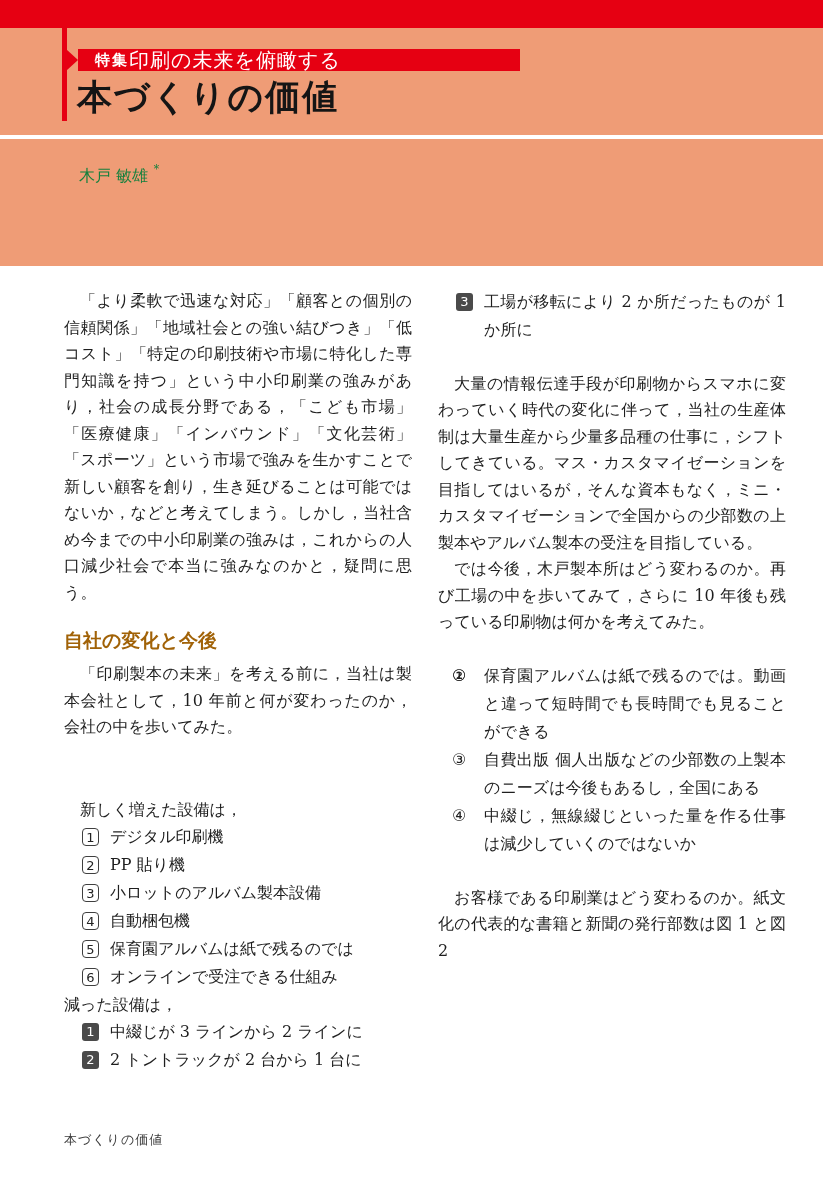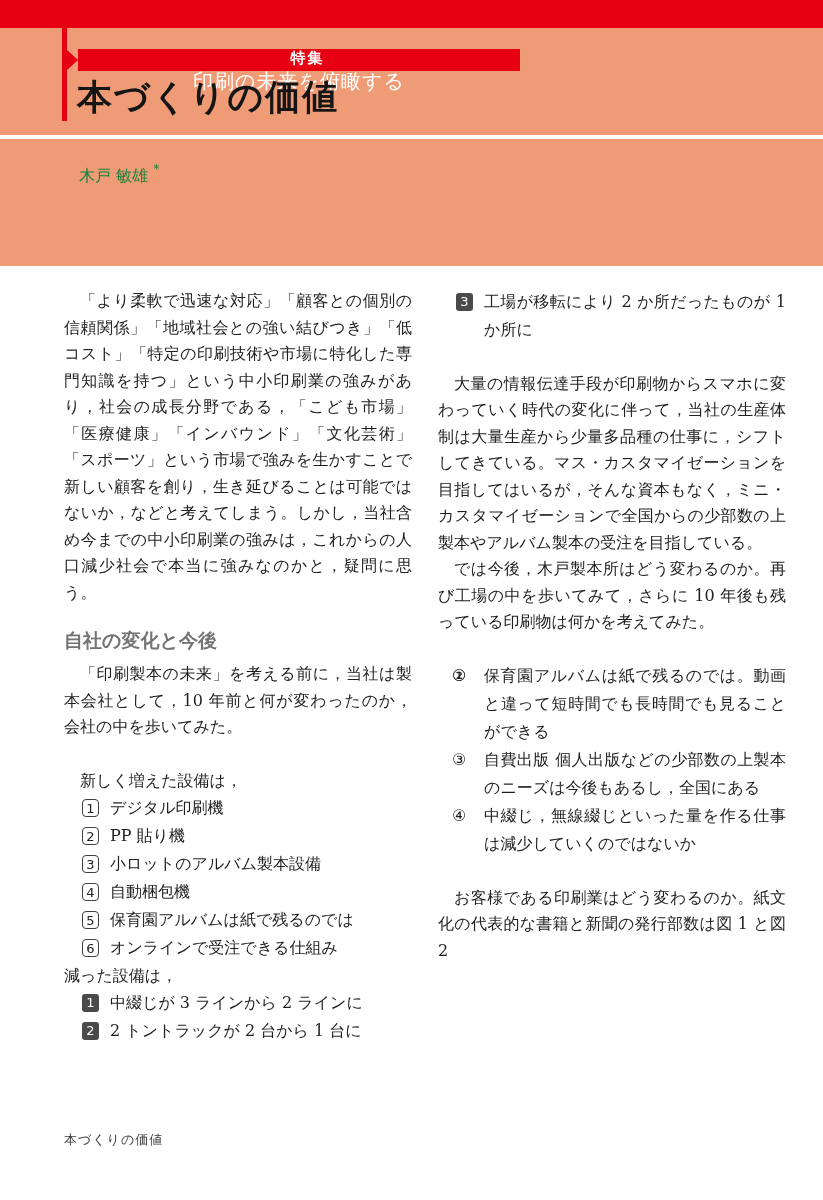--- a/index.html
+++ b/index.html
@@ -12,38 +12,38 @@
   
   .red-band{position:absolute;left:0;top:0;width:823px;height:28px;background:var(--accent-red,#E60012);}
   .salmon-panel{position:absolute;left:0;top:28px;width:823px;height:238px;background:var(--header-salmon,#EF9C76);}
   .white-rule{position:absolute;left:0;top:135px;width:823px;height:4px;background:#ffffff;}
   .red-vline{position:absolute;left:62px;top:28px;width:5px;height:93px;background:var(--accent-red,#E60012);}
   .badge-arrow{position:absolute;left:66px;top:49px;width:0;height:0;
     border-top:11px solid transparent;border-bottom:11px solid transparent;
     border-left:12px solid var(--accent-red,#E60012);}
   .feature-badge{position:absolute;left:78px;top:49px;width:442px;height:22px;
     background:var(--accent-red,#E60012);display:flex;align-items:center;
-    font-family:"DejaVu Sans", sans-serif;color:#fff;flex-direction:column;}
+    font-family:"DejaVu Sans", sans-serif;color:#fff;}
   .feature-badge .label{font-weight:bold;font-size:15px;margin-left:17px;letter-spacing:2px;}
   .feature-badge .title{font-size:20px;letter-spacing:1px;}
   .page-title{position:absolute;left:77px;top:78px;font-family:"DejaVu Sans", sans-serif;
     font-weight:bold;font-size:35px;line-height:38px;color:#151515;letter-spacing:2px;}
   .author{position:absolute;left:79px;top:160px;font-family:"DejaVu Sans", sans-serif;
     font-size:16px;color:#15803d;}
   .author .mark{font-size:13px;vertical-align:8px;margin-left:2px;}
 
   
   .col{position:absolute;top:288px;width:348px;}
   .col-left{left:64px;}
   .col-right{left:438px;}
   .para{font-size:16px;line-height:26.5px;text-align:justify;text-indent:1em;margin:0;}
   .section-heading{font-family:"DejaVu Sans", sans-serif;font-weight:bold;font-size:19px;
-    line-height:24px;color:#737373;margin-top:22px;margin-bottom:9px;}
+    line-height:24px;color:#a16207;margin-top:22px;margin-bottom:9px;}
   .lead{font-size:16px;line-height:27px;margin:0;}
-  .lead.indent{text-indent:1em;}
+  .lead.indent{text-indent:1em;margin-top:29px;}
   .spacer{height:26.5px;}
   .item{position:relative;font-size:16px;line-height:28px;padding-left:46px;text-align:justify;margin:0;}
   .item .marker{position:absolute;font-family:"DejaVu Sans", sans-serif;}
   .marker-box{left:18px;top:5px;display:inline-block;width:17px;height:18px;line-height:17px;
     text-align:center;border:1.5px solid #3f3f3f;border-radius:4px;font-size:13px;
     color:#222;box-sizing:border-box;background:#fff;}
   .marker-filled{left:18px;top:5px;display:inline-block;width:17px;height:18px;line-height:18px;
     text-align:center;border-radius:3px;font-size:13px;color:#fff;
     background:var(--marker-dark,#4A4A4A);box-sizing:border-box;}
   .marker-circle{left:14px;top:0;font-size:16px;line-height:28px;color:#1e1e1e;

